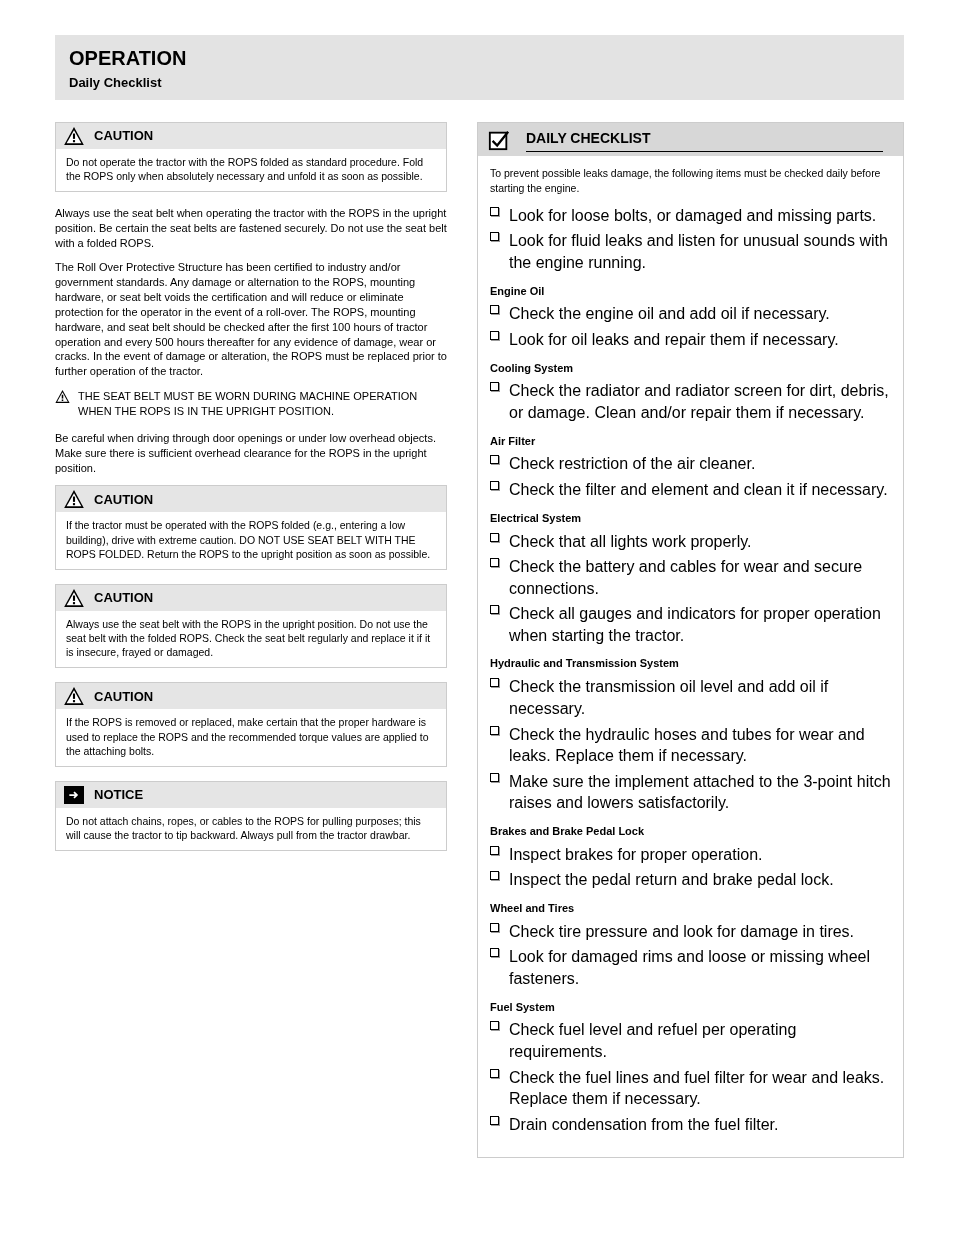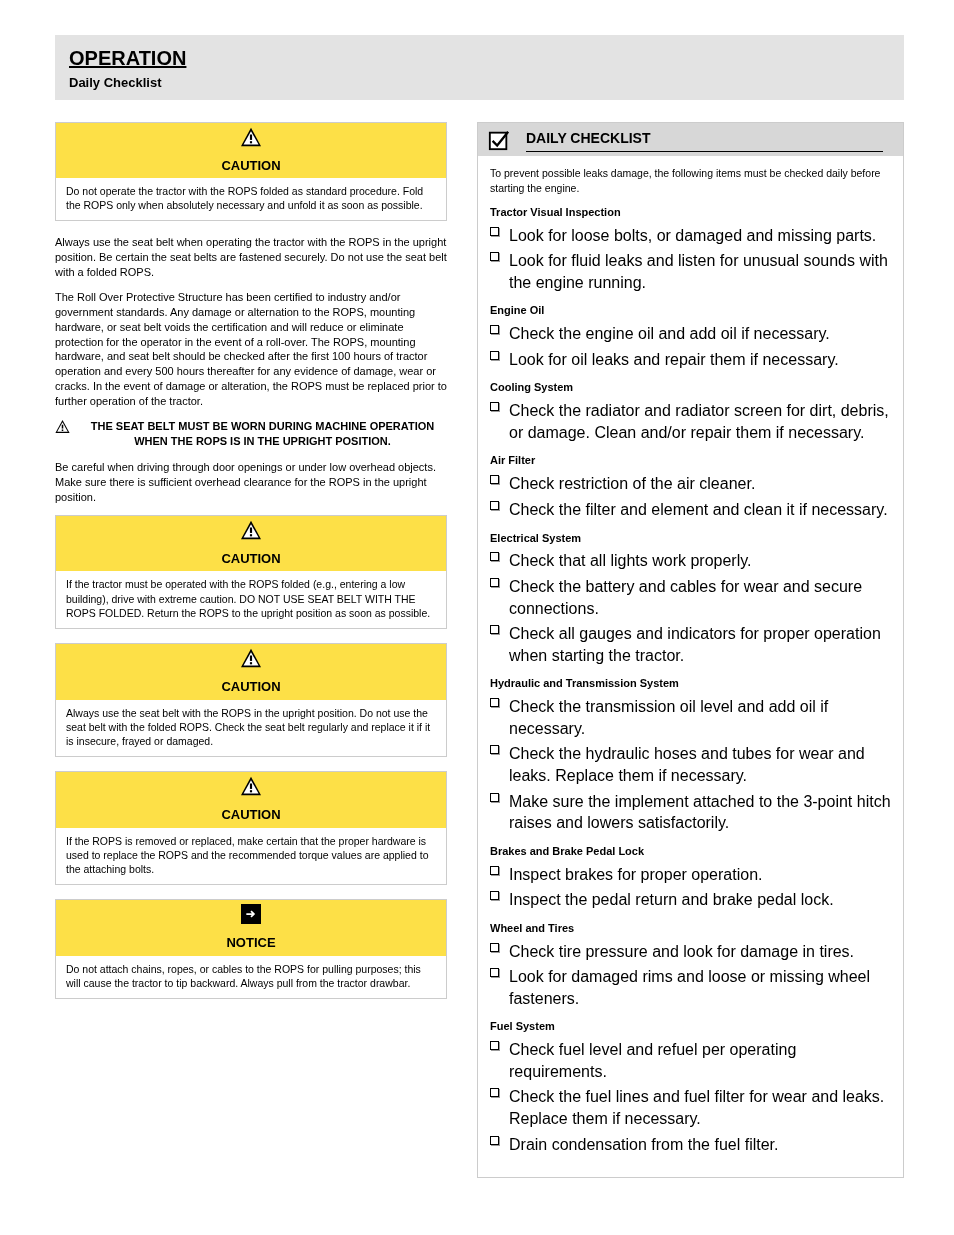--- a/index.html
+++ b/index.html
@@ -15,44 +15,42 @@
   }
   .title-bar {
     background: #e3e3e3;
     padding: 10px 14px 8px 14px;
     margin-bottom: 22px;
   }
   .title-bar h1 {
     font-size: 20px;
     font-weight: bold;
     margin-bottom: 2px;
-    text-decoration: underline;
   }
   .title-bar .subtitle {
     font-size: 13px;
     font-weight: bold;
   }
   .columns {
     display: flex;
     gap: 30px;
     align-items: flex-start;
   }
   .col-left { flex: 0 0 392px; }
   .col-right { flex: 1; }
   .callout {
     border: 1px solid #ccc;
     margin-bottom: 14px;
   }
   .callout-head {
-    background: #fde047;
+    background: #e5e5e5;
     display: flex;
     align-items: center;
     padding: 4px 8px;
     gap: 10px;
-    flex-direction: column;
   }
   .callout-head .label { font-weight: bold; font-size: 13px; }
   .callout-body {
     background: #fff;
     padding: 6px 10px 8px 10px;
     font-size: 10.5px;
   }
   .body-text p { margin-bottom: 10px; font-size: 11px; }
   .inline-warn {
     display: flex;
@@ -117,21 +115,21 @@
   .footer-bar {
     margin-top: 110px;
     display: flex;
     align-items: center;
     font-size: 10px;
   }
   .footer-bar .grey { background: #dcdcdc; height: 10px; width: 30px; }
   .footer-bar .pnum { font-weight: bold; padding: 0 8px; }
   .footer-bar .grey-long { background: #dcdcdc; height: 10px; flex: 1; margin-left: 8px; }
   .footer-bar .ftext { padding: 0 6px; color: #777; font-size: 9px; }
-  b { font-weight: bold; text-align: center; }
+  b { font-weight: normal; }
 </style>
 </head>
 <body>
 
 <div class="title-bar">
   <h1>OPERATION</h1>
   <div class="subtitle">Daily Checklist</div>
 </div>
 
 <div class="columns">
@@ -229,21 +227,20 @@
         <svg class="check-icon" viewBox="0 0 24 24">
             <rect x="2" y="4" width="18" height="18" fill="#fff" stroke="#000" stroke-width="2"></rect>
             <path d="M5 13 L10 18 L22 3" stroke="#000" stroke-width="2.5" fill="none"></path>
           </svg>
         <span class="title">DAILY CHECKLIST</span>
       </div>
       <div class="checklist-body">
         <p style="font-size:10.5px;margin-bottom:10px">To prevent possible leaks damage, the following items must be checked daily before starting the engine.</p>
         <div id="sections-container">
             <div class="check-section">
-              <div class="section-title">Tractor Visual Inspection</div>
               <div class="check-item">
                 <div class="box"></div>
                 <div>Look for loose bolts, or damaged and missing parts.</div>
               </div>
               <div class="check-item">
                 <div class="box"></div>
                 <div>Look for fluid leaks and listen for unusual sounds with the engine running.</div>
               </div>
             </div>
             <div class="check-section">

